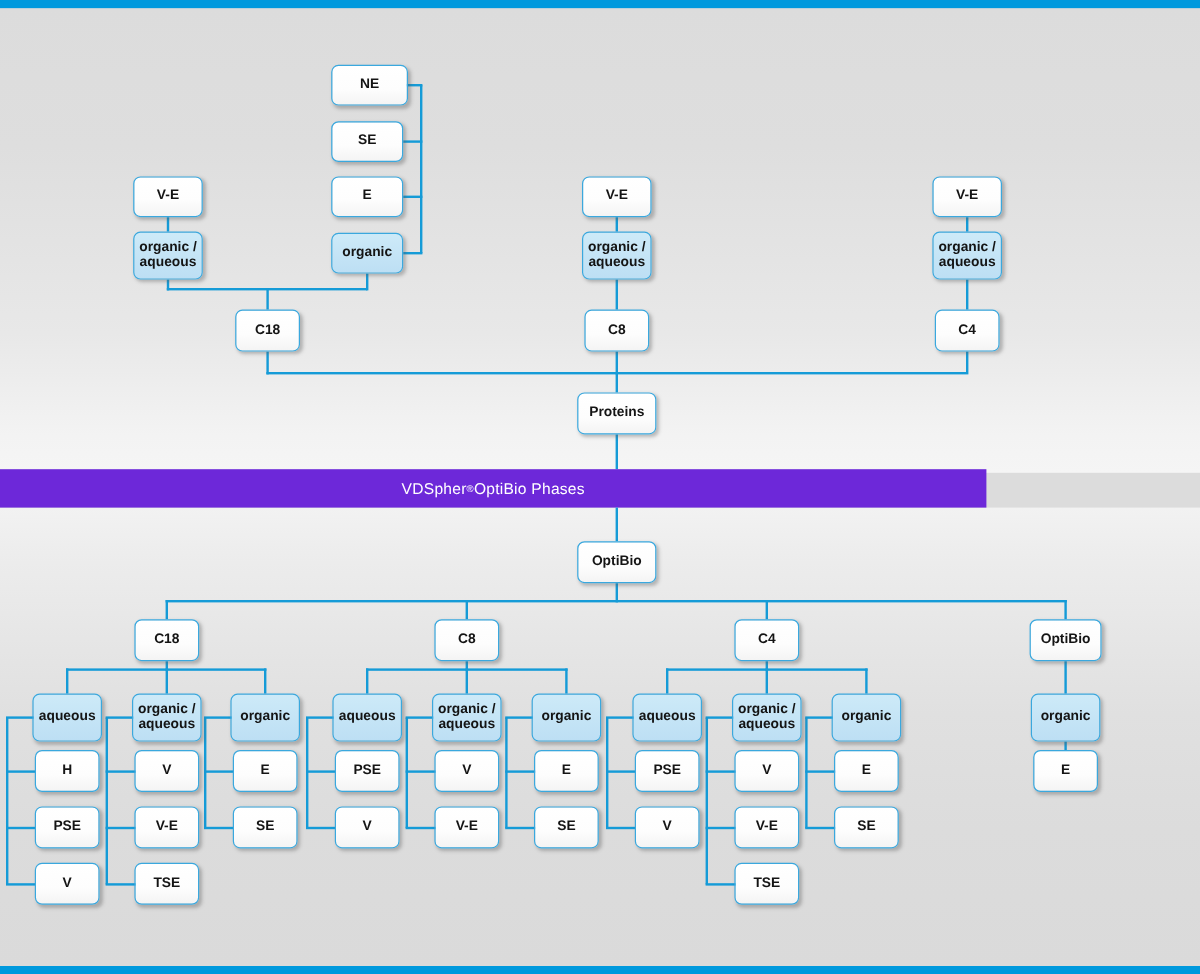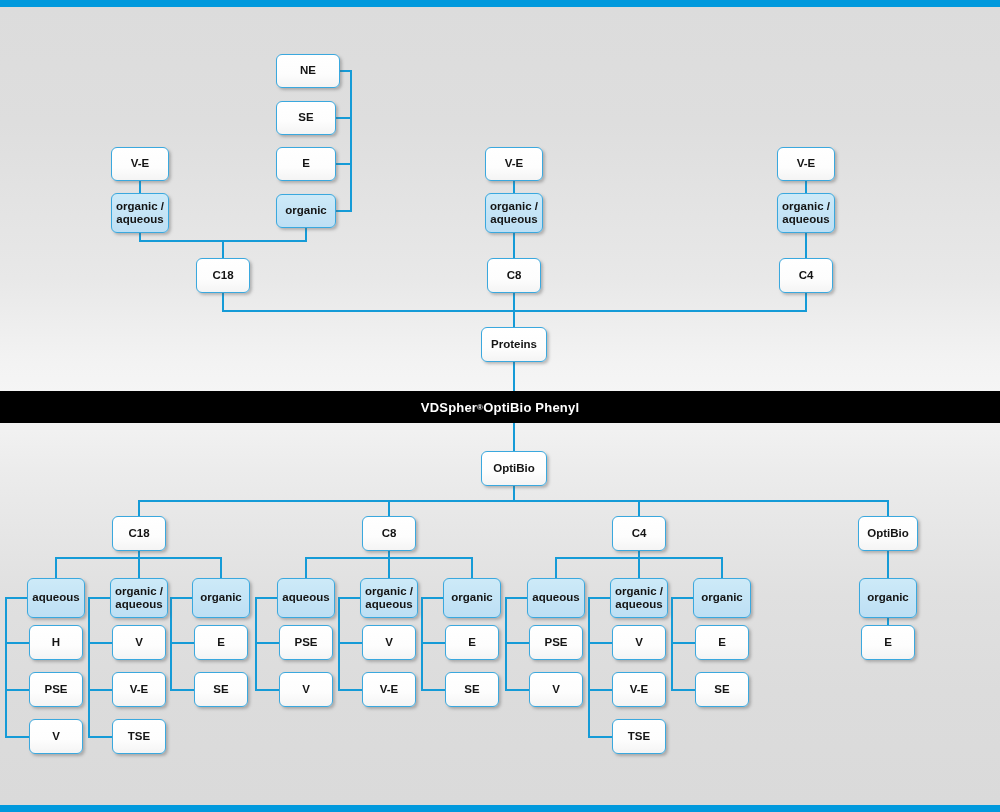--- a/index.html
+++ b/index.html
@@ -23,25 +23,25 @@
     background:linear-gradient(to bottom,#f2f2f2 0%,#ececec 12%,#e0e0e0 45%,#dcdcdc 70%,#dadada 100%);
   }
   .edge-bar{
     position:absolute;left:0;width:1000px;height:7px;background:#0099dd;
   }
   .edge-top{top:0;}
   .edge-bottom{top:805px;height:7px;}
 
   
   .banner{
-    position:absolute;left:0;top:391px;width:1000px;height:32px;
-    background:#000000;
+    position:absolute;left:0;top:391px;width:822px;height:32px;
+    background:#6d28d9;
     color:#ffffff;
     display:flex;align-items:center;justify-content:center;
-    font-size:13px;font-weight:bold;letter-spacing:.2px;
+    font-size:13px;font-weight:normal;letter-spacing:.2px;
   }
   .banner sup{font-size:8px;vertical-align:super;}
 
   
   .ln{position:absolute;background:#159bd7;}
   .lnv{width:2px;}
   .lnh{height:2px;}
 
   
   .node{
@@ -97,21 +97,21 @@
       <div class="ln lnv" style="left: 513px; top: 293px; height: 19px;"></div>
       <div class="ln lnv" style="left: 805px; top: 293px; height: 19px;"></div>
       <div class="ln lnh" style="left: 222px; top: 310px; width: 583px;"></div>
       <div class="ln lnv" style="left: 513px; top: 310px; height: 17px;"></div>
       <div class="ln lnv" style="left: 513px; top: 362px; height: 29px;"></div>
     </div>
 
   <div class="banner">
     <span>VDSpher</span>
       <sup>®</sup>
-      <span> OptiBio Phenyl</span>
+      <span> OptiBio Phases</span>
   </div>
 
   <div id="lower-lines">
       <div class="ln lnv" style="left: 513px; top: 423px; height: 28px;"></div>
       <div class="ln lnv" style="left: 513px; top: 486px; height: 16px;"></div>
       <div class="ln lnh" style="left: 138px; top: 500px; width: 751px;"></div>
       <div class="ln lnv" style="left: 138px; top: 500px; height: 16px;"></div>
       <div class="ln lnv" style="left: 388px; top: 500px; height: 16px;"></div>
       <div class="ln lnv" style="left: 638px; top: 500px; height: 16px;"></div>
       <div class="ln lnv" style="left: 887px; top: 500px; height: 16px;"></div>

